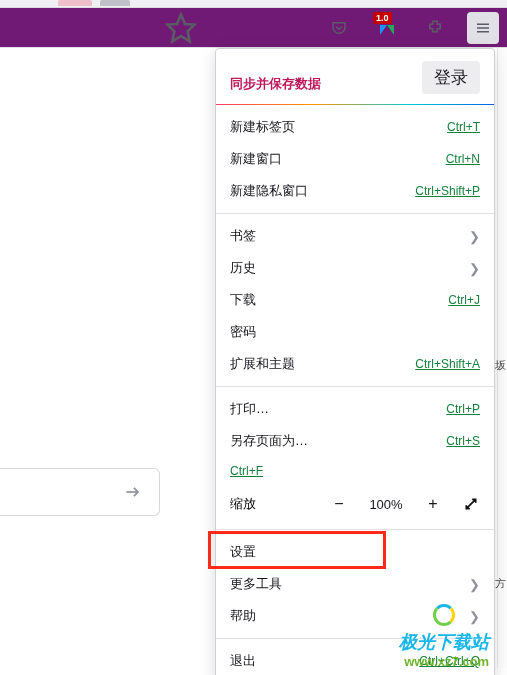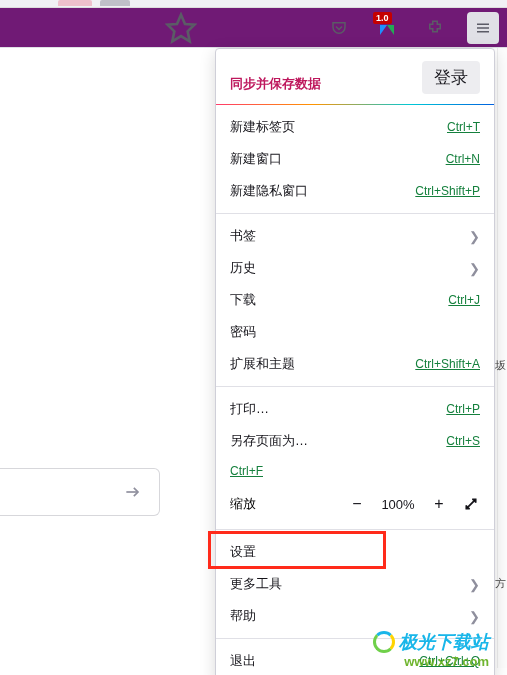--- a/index.html
+++ b/index.html
@@ -141,21 +141,21 @@
     padding: 7px 14px;
     cursor: pointer;
     color: #15141a;
   }
   .shortcut { color: #15803d; font-size: 12px; text-decoration: underline; }
   .chev { color: #8f8f9d; }
   .zoom-row {
     display: flex;
     align-items: center;
     padding: 6px 10px 6px 14px;
-    gap: 6px;
+    gap: 12px;
   }
   .zoom-label { flex: 1; }
   .zbtn {
     width: 26px; height: 26px;
     border: none;
     background: transparent;
     border-radius: 4px;
     font-size: 16px;
     color: #15141a;
     cursor: pointer;
@@ -188,20 +188,21 @@
   }
   .wm-top {
     font-size: 18px;
     font-weight: 700;
     font-style: italic;
     color: #19b6e9;
     text-shadow: 0 0 1px #fff, 0 0 2px #fff;
     display: flex;
     align-items: center;
     gap: 4px;
+    flex-direction: column;
   }
   .wm-swirl {
     width: 22px; height: 22px;
     border: 3px solid #6fd04a;
     border-radius: 50%;
     border-top-color: #19b6e9;
     border-right-color: #ffd400;
     display: inline-block;
   }
   .wm-url {

